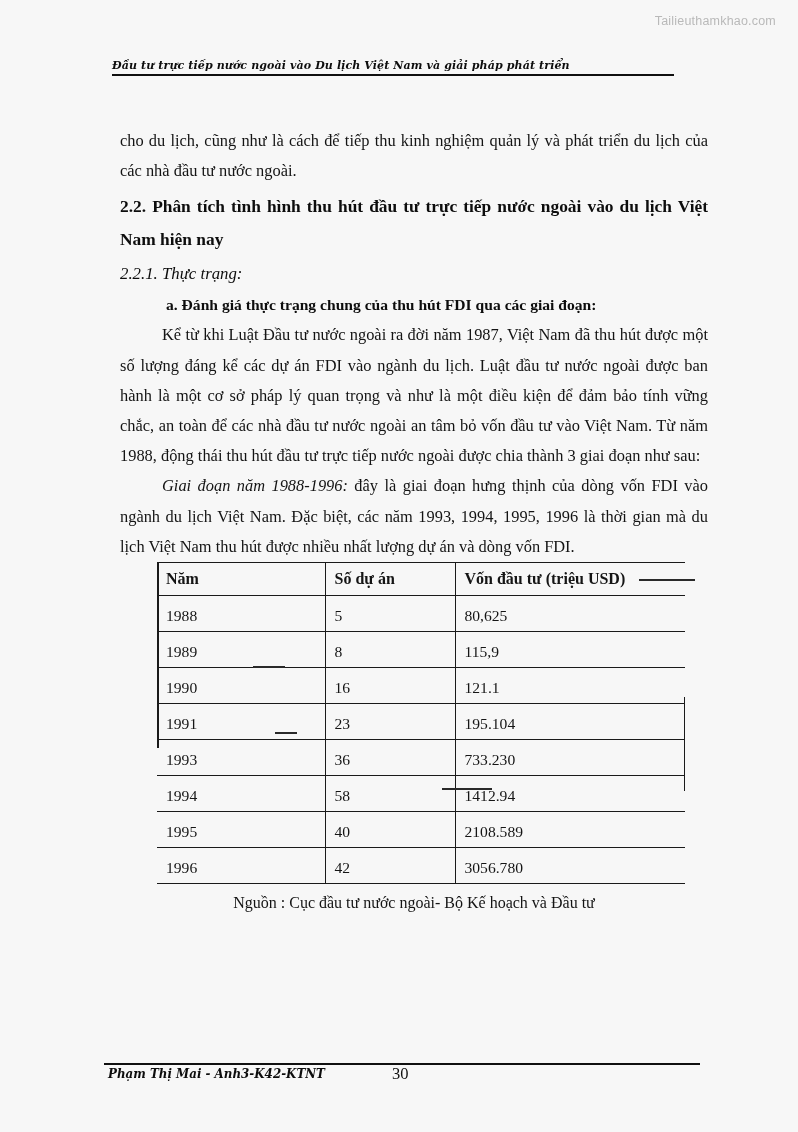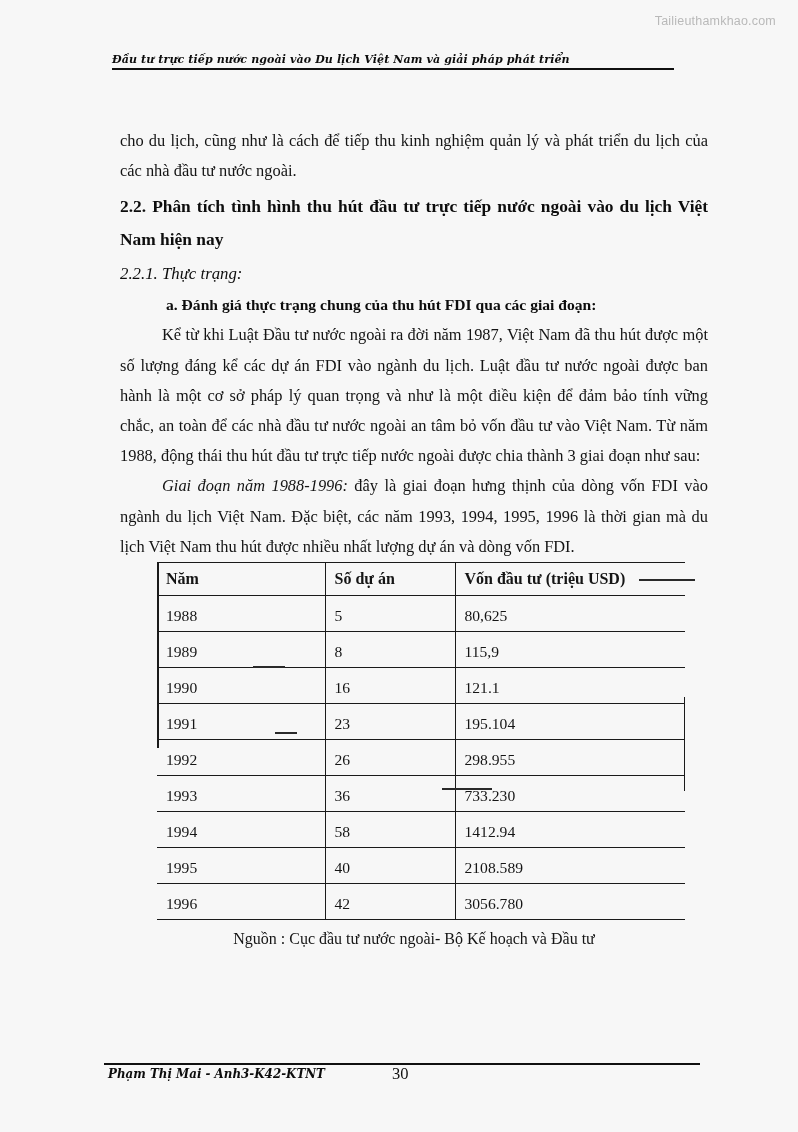--- a/index.html
+++ b/index.html
@@ -32,21 +32,21 @@
     font-family: "Liberation Sans", "DejaVu Sans", sans-serif;
     font-size: 12.5px;
     color: #b9b9b9;
     letter-spacing: 0.2px;
     white-space: nowrap;
   }
 
   
   .runhead {
     position: absolute;
-    top: 52px;
+    top: 58px;
     left: 112px;
     width: 580px;
   }
   .runhead-text {
     font-family: "DejaVu Serif", "Liberation Serif", serif;
     font-style: italic;
     font-weight: 700;
     font-size: 11.5px;
     letter-spacing: 0.1px;
     color: #0d0d0d;
@@ -261,25 +261,20 @@
             <td>1990</td>
             <td>16</td>
             <td>121.1</td>
           </tr>
           <tr>
             <td>1991</td>
             <td>23</td>
             <td>195.104</td>
           </tr>
           <tr>
-            <td>1992</td>
-            <td>26</td>
-            <td>298.955</td>
-          </tr>
-          <tr>
             <td>1993</td>
             <td>36</td>
             <td>733.230</td>
           </tr>
           <tr>
             <td>1994</td>
             <td>58</td>
             <td>1412.94</td>
           </tr>
           <tr>

